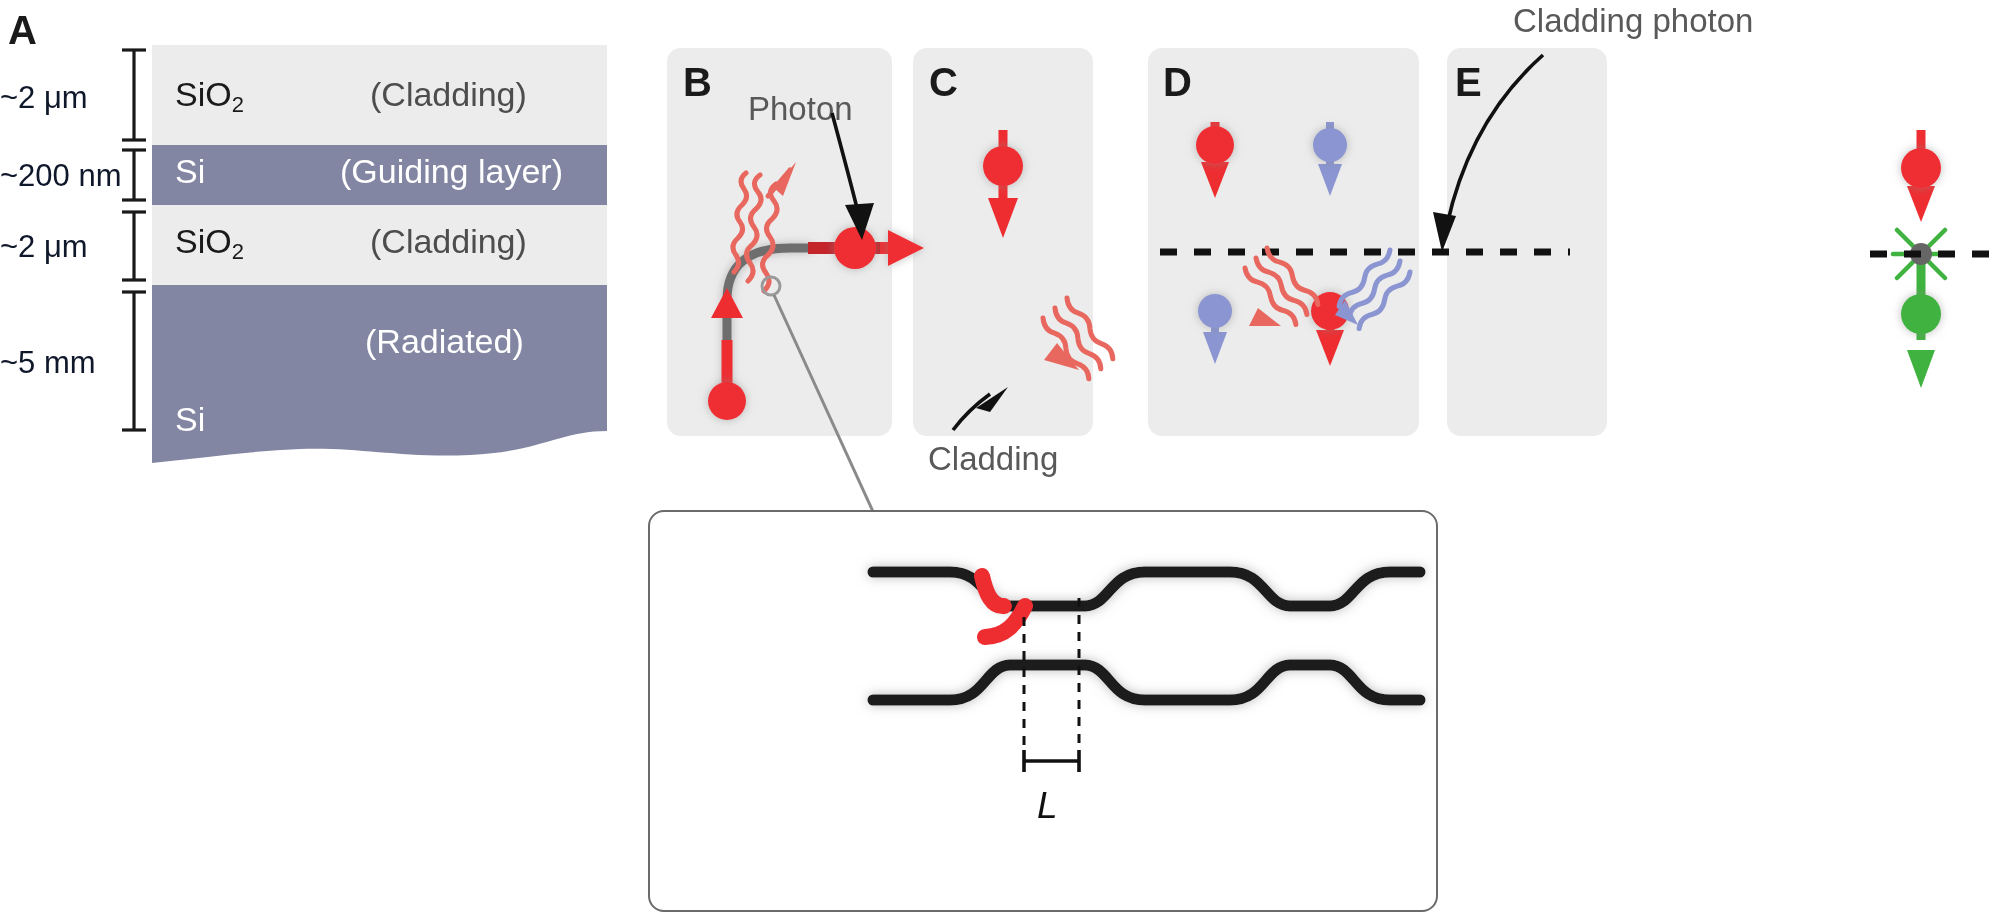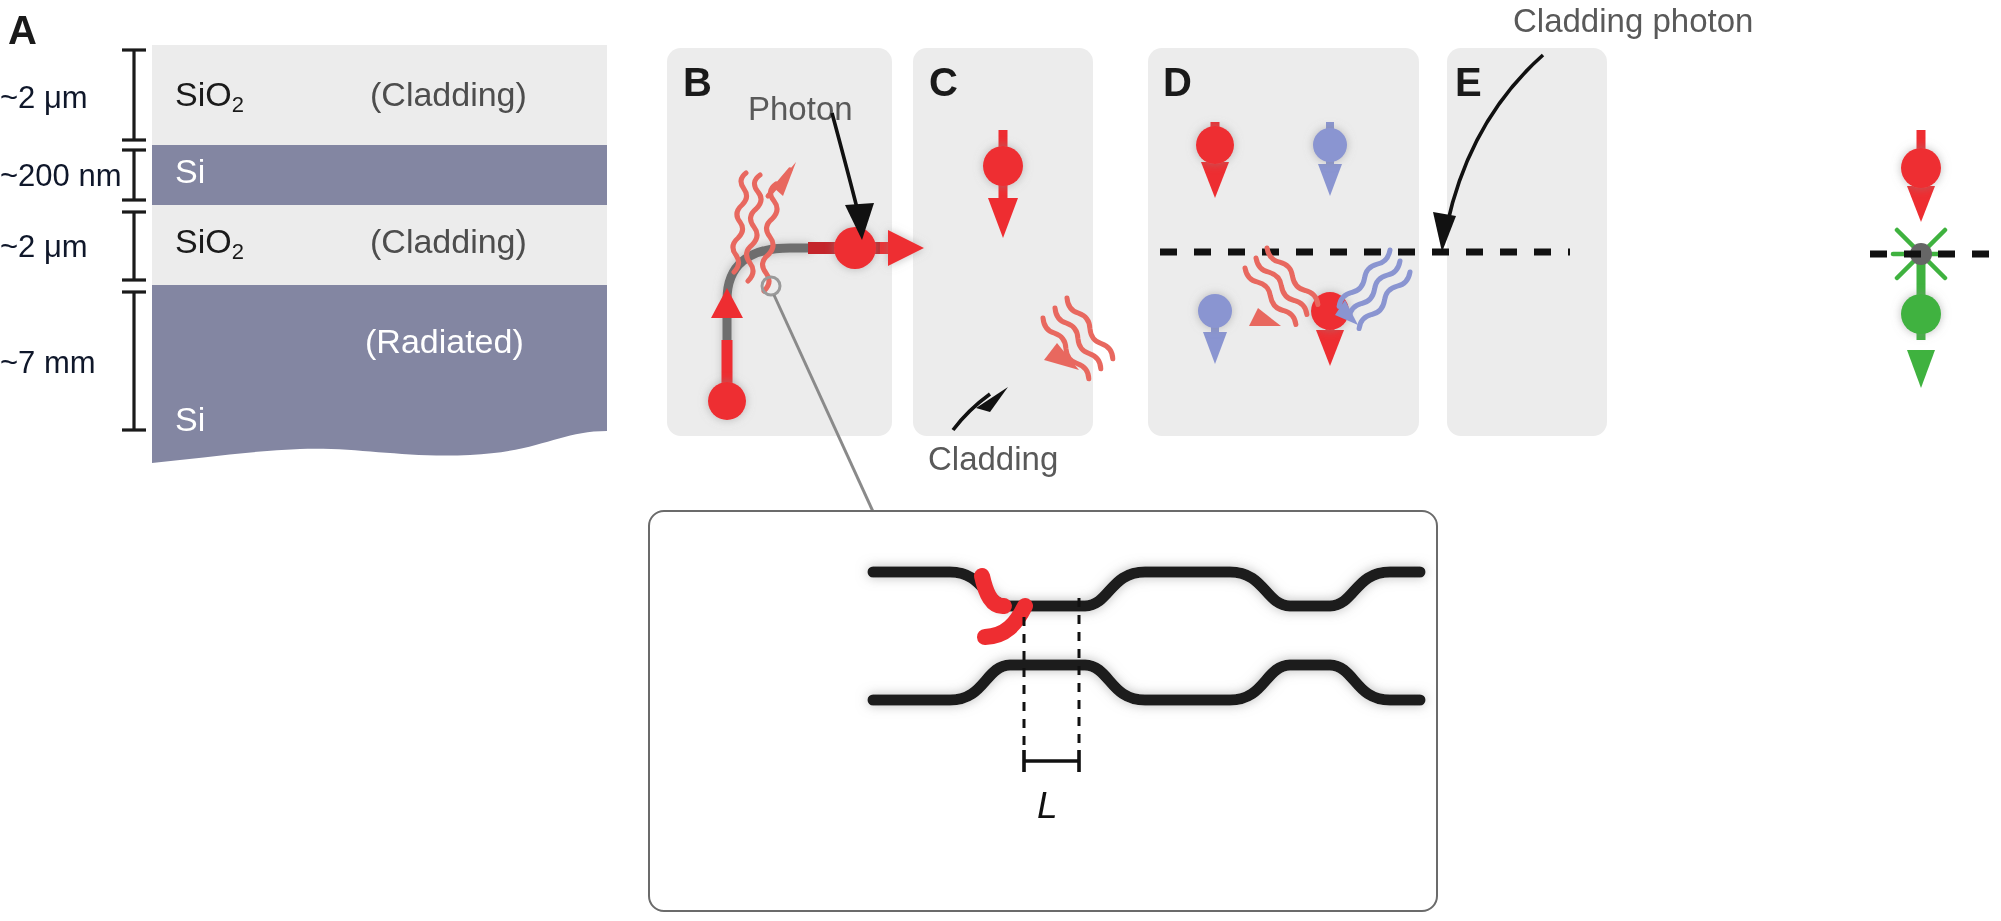--- a/index.html
+++ b/index.html
@@ -36,20 +36,21 @@
   </svg>
 
   <div class="layer-label" style="left:175px;top:75px;color:#1a1a1a;">
     <span>SiO</span><sub>2</sub>
   </div>
   <div class="layer-label" style="left:370px;top:75px;color:#4d4d4d;">(Cladding)</div>
 
   <div class="layer-label" style="left:175px;top:152px;color:#ffffff;">
     <span>Si</span>
   </div>
+  <div class="layer-label" style="left:340px;top:152px;color:#ffffff;">(Guiding layer)</div>
 
   <div class="layer-label" style="left:175px;top:222px;color:#1a1a1a;">
     <span>SiO</span><sub>2</sub>
   </div>
   <div class="layer-label" style="left:370px;top:222px;color:#4d4d4d;">(Cladding)</div>
 
   <div class="layer-label" style="left:175px;top:400px;color:#ffffff;">
     <span>Si</span>
   </div>
   <div class="layer-label" style="left:365px;top:322px;color:#ffffff;">(Radiated)</div>
@@ -71,21 +72,21 @@
 
       <line x1="134" y1="292" x2="134" y2="430"></line>
       <line x1="122" y1="292" x2="146" y2="292"></line>
       <line x1="122" y1="430" x2="146" y2="430"></line>
     </g>
   </svg>
 
   <div class="dim-label" style="left:0px;top:80px;width:108px;">~2 μm</div>
   <div class="dim-label" style="left:0px;top:158px;width:108px;">~200 nm</div>
   <div class="dim-label" style="left:0px;top:229px;width:108px;">~2 μm</div>
-  <div class="dim-label" style="left:0px;top:345px;width:108px;">~7 mm</div>
+  <div class="dim-label" style="left:0px;top:345px;width:108px;">~5 mm</div>
 
   <div class="card" style="left:667px;top:48px;width:225px;height:388px;"></div>
   <div class="panel-letter" style="left:683px;top:60px;">B</div>
   <div class="txt" style="left:748px;top:66px;margin-top:24px;">Photon</div>
 
   <div class="card" style="left:913px;top:48px;width:180px;height:388px;"></div>
   <div class="panel-letter" style="left:929px;top:60px;">C</div>
   <div class="txt" style="left:928px;top:440px;">Cladding</div>
 
   <div class="card" style="left:1148px;top:48px;width:271px;height:388px;"></div>

